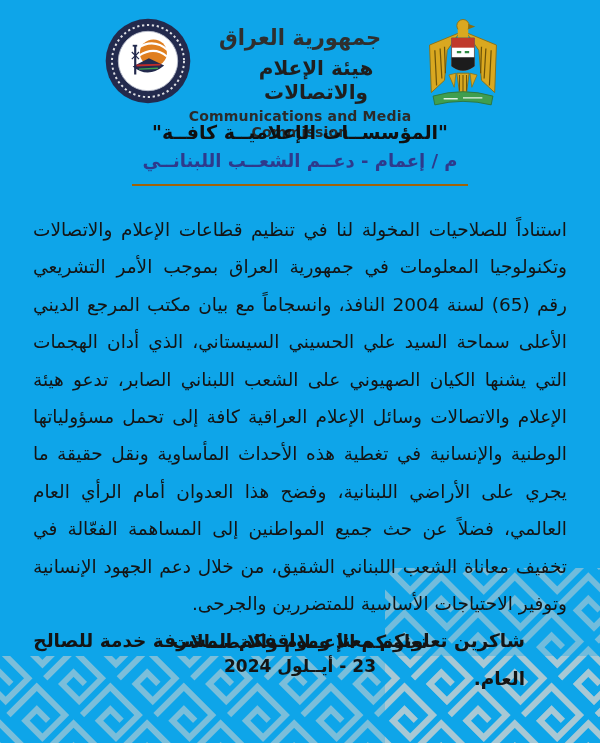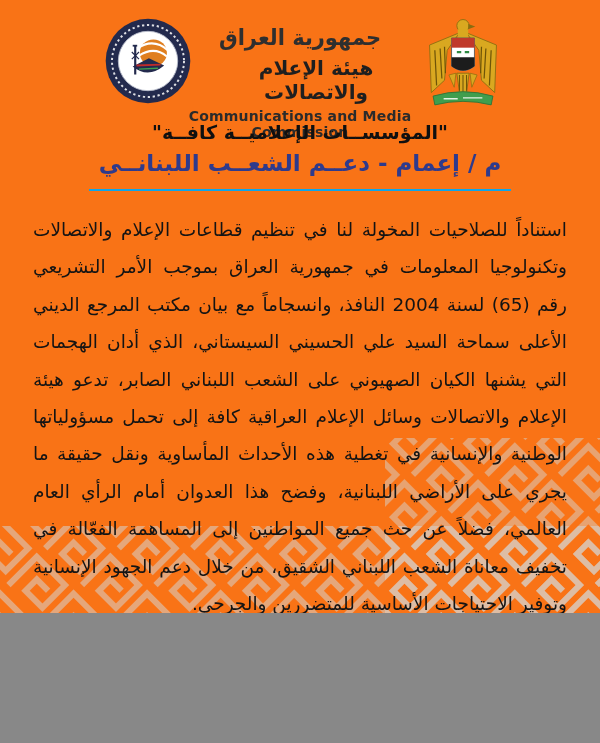--- a/index.html
+++ b/index.html
@@ -1,36 +1,36 @@
 <!DOCTYPE html>
 <html lang="ar"><head>
 <meta charset="utf-8">
 <style>
   * { margin:0; padding:0; box-sizing:border-box; }
   body { background:#888; font-family:"DejaVu Sans", sans-serif; }
   .page {
-    position:relative; width:600px; height:613px; margin:0 auto;
-    background:#f97316; overflow:hidden; color:#161616;
+    position:relative; width:600px; height:743px; margin:0 auto;
+    background:#0ea5e9; overflow:hidden; color:#161616;
   }
   .content { position:relative; z-index:1; }
 
   
   .logo-cmc { position:absolute; left:103px; top:16px; width:90px; height:90px; }
   .header-center { position:absolute; left:185px; top:26px; width:230px; text-align:center; direction:rtl; }
   .calligraphy { font-size:21px; font-weight:bold; color:#2f2f2f; letter-spacing:1px; transform:scaleY(1.05); }
   .org-ar { font-size:20px; font-weight:bold; color:#1f1f1f; margin-top:6px;margin-left:32px; }
   .org-en { font-size:14px; font-weight:bold; color:#2b2b2b; margin-top:4px; direction:ltr; letter-spacing:.2px; }
   .emblem { position:absolute; left:419px; top:11px; width:88px; height:98px; }
 
   
   .addressee { position:absolute; top:121px; width:100%; text-align:center; direction:rtl;
                font-size:19px; font-weight:bold; color:#101010; letter-spacing:.5px; }
   .subject-wrap { position:absolute; top:150px; width:100%; text-align:center; direction:rtl; }
-  .subject { display:inline-block; font-size:23px; font-weight:bold; color:#2e3a8c;
-             padding:0 10px 13px; border-bottom:2px solid #0ea5e9; letter-spacing:.5px; }
+  .subject { display:inline-block; font-size:18px; font-weight:bold; color:#2e3a8c;
+             padding:0 10px 13px; border-bottom:2px solid #a16207; letter-spacing:.5px; }
 
   
   .body-block { position:absolute; top:211px; left:33px; right:33px; direction:rtl; }
   .body-par { font-size:18.5px; font-weight:normal; line-height:37.4px; text-align:justify;
               text-justify:inter-word; color:#141414; }
   .closing { font-size:18.5px; font-weight:bold; line-height:37.4px; text-align:right;
              padding-right:42px; color:#141414; }
 
   
   .signature { position:absolute; top:631px; width:100%; text-align:center; direction:rtl; }

